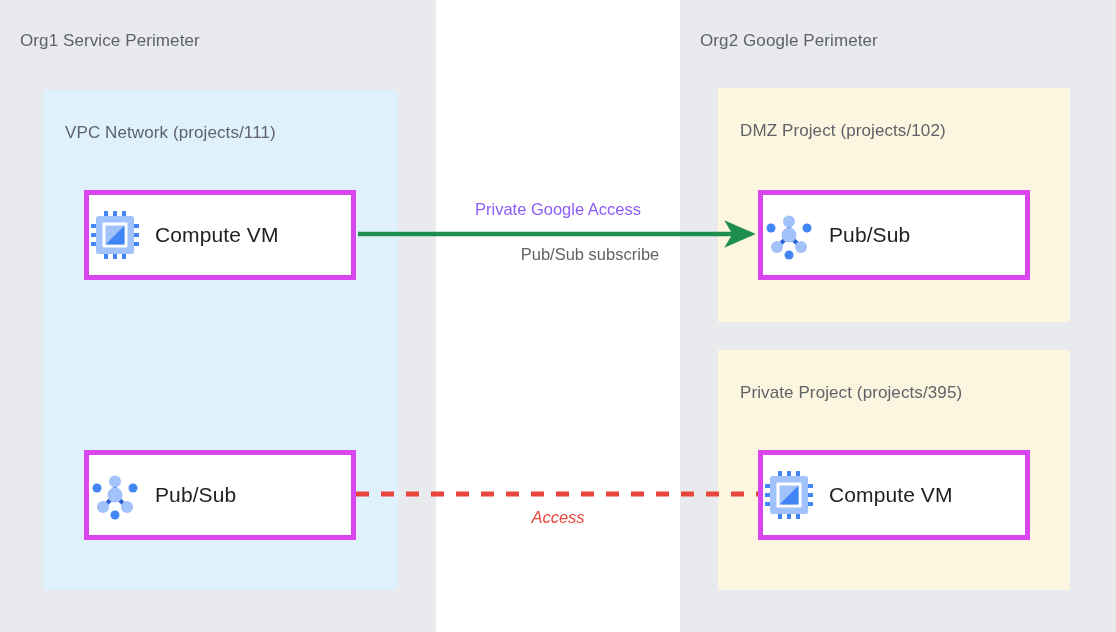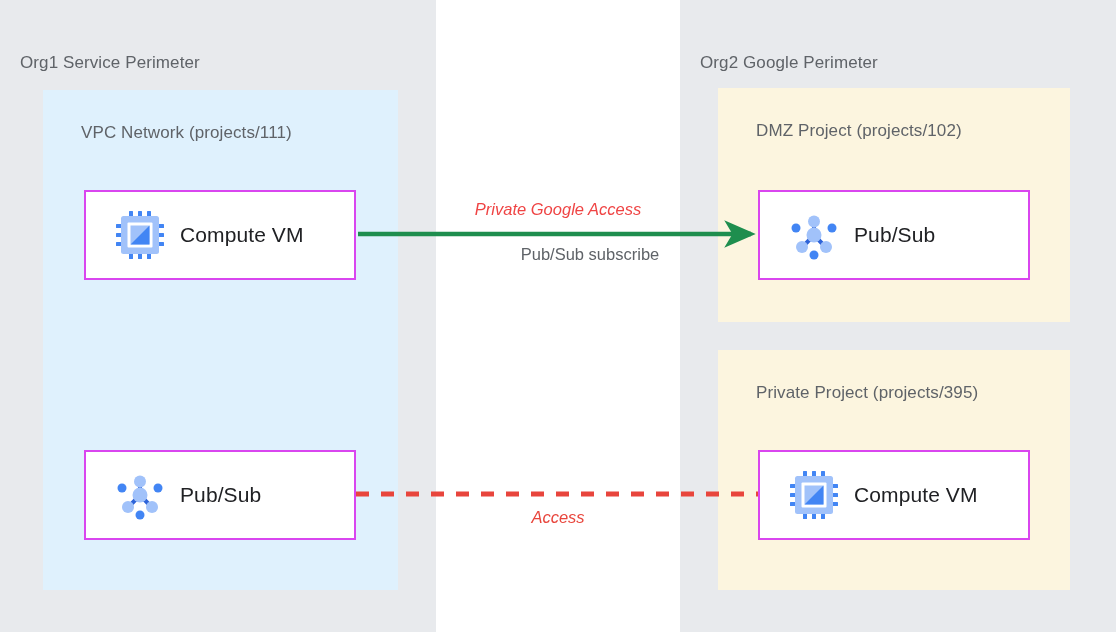--- a/index.html
+++ b/index.html
@@ -26,57 +26,54 @@
   }
   #perimeter-left  { left: 0px;   top: 0px; width: 436px; height: 632px; }
   #perimeter-right { left: 680px; top: 0px; width: 436px; height: 632px; }
 
   .perimeter-title {
     position: absolute;
     font-size: 17px;
     color: #5F6368;
     letter-spacing: 0.1px;
     white-space: nowrap;
-    margin-top: 22px;
   }
   #perimeter-left  .perimeter-title { left: 20px; top: 31px; }
   #perimeter-right .perimeter-title { left: 20px; top: 31px; }
 
   
   .project-box {
     position: absolute;
     box-sizing: border-box;
   }
   .project-box.blue   { background: #DFF1FD; }
   .project-box.yellow { background: #FCF5DF; }
 
   .project-title {
     position: absolute;
     left: 22px;
     top: 33px;
     font-size: 17px;
     color: #5F6368;
     letter-spacing: 0.1px;
     white-space: nowrap;
-    margin-left: 16px;
   }
 
   #box-vpc      { left: 43px;  top: 90px;  width: 355px; height: 500px; }
   #box-dmz      { left: 718px; top: 88px;  width: 352px; height: 234px; }
   #box-private  { left: 718px; top: 350px; width: 352px; height: 240px; }
 
   
   .resource-card {
     position: absolute;
     box-sizing: border-box;
     background: #ffffff;
-    border: 2px solid #d946ef;
+    border: 5px solid #d946ef;
     display: flex;
     align-items: center;
-    padding-left: 28px;
   }
   #card-vm-left     { left: 84px;  top: 190px; width: 272px; height: 90px; }
   #card-pubsub-left { left: 84px;  top: 450px; width: 272px; height: 90px; }
   #card-pubsub-right{ left: 758px; top: 190px; width: 272px; height: 90px; }
   #card-vm-right    { left: 758px; top: 450px; width: 272px; height: 90px; }
 
   .resource-icon {
     width: 52px;
     height: 52px;
     flex: 0 0 52px;
@@ -102,22 +99,21 @@
   .edge-label {
     position: absolute;
     font-size: 16.5px;
     white-space: nowrap;
     text-align: center;
   }
   #label-private-access {
     left: 356px;
     top: 200px;
     width: 404px;
-    font-style: italic;
-    color: #ef4444;
+    color: #8b5cf6;
   }
   #label-pubsub-subscribe {
     left: 356px;
     top: 245px;
     width: 404px;
     color: #5F6368;
     padding-left: 32px;
   }
   #label-denied {
     left: 356px;

